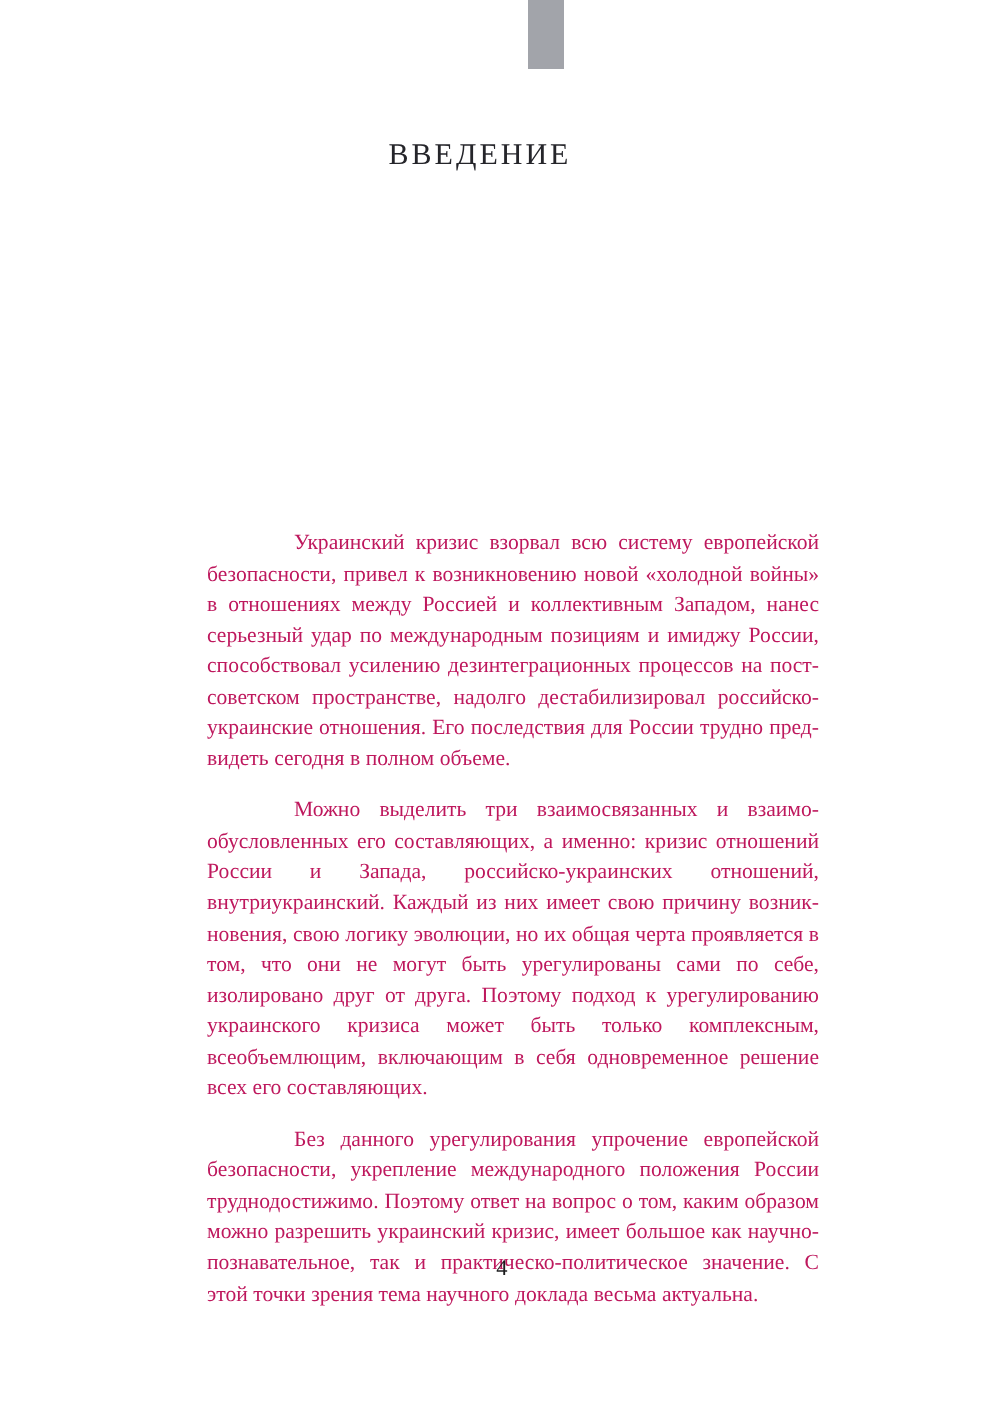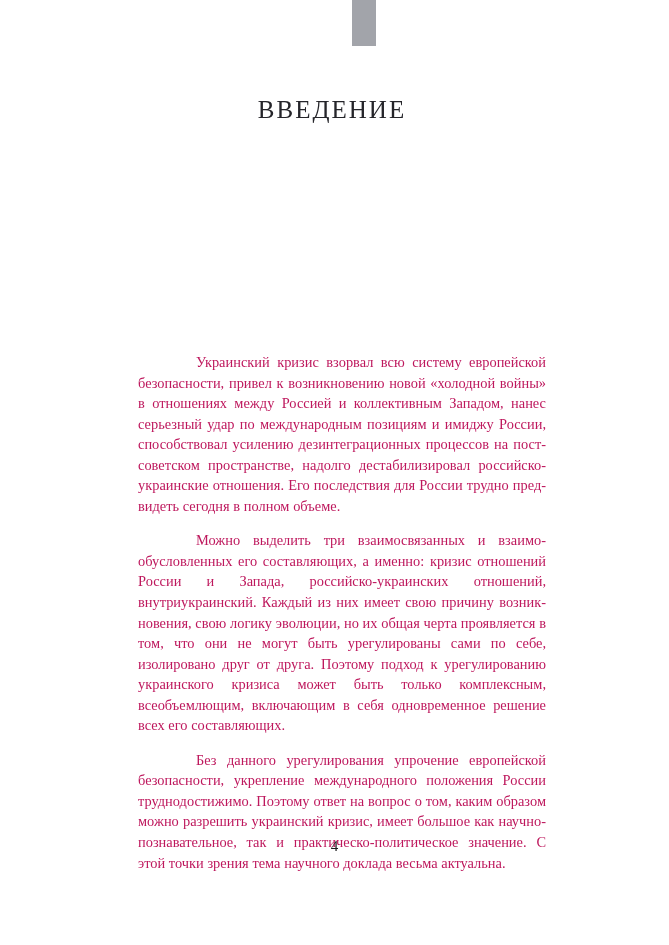--- a/index.html
+++ b/index.html
@@ -27,28 +27,27 @@
     background: #a2a4aa;
   }
 
   
   .chapter-title {
     position: absolute;
     left: 0;
     top: 78px;
     width: 638px;
     text-align: center;
-    font-size: 25px;
+    font-size: 20px;
     letter-spacing: 2.0px;
     color: #25252a;
     font-weight: normal;
     font-family: "Liberation Serif", "DejaVu Serif", serif;
     line-height: 1.2;
     text-indent: 2.0px;
-    margin-left: 12px;
   }
 
   
   .text-block {
     position: absolute;
     left: 138px;
     top: 352px;
     width: 408px;
   }
   .para {

